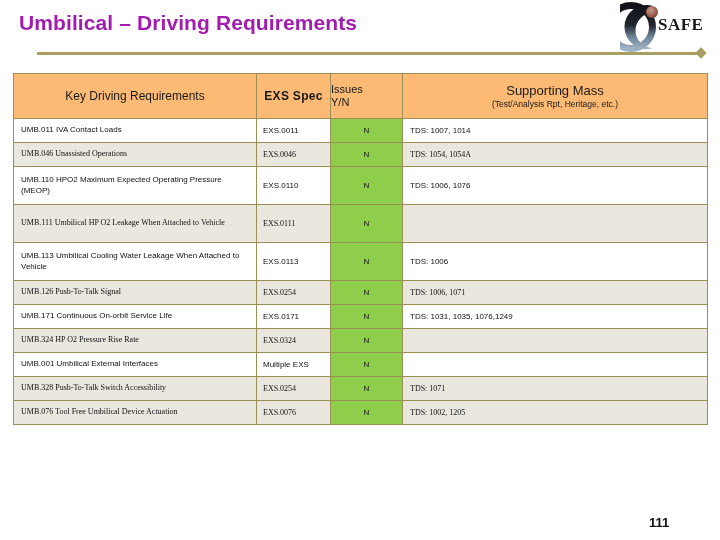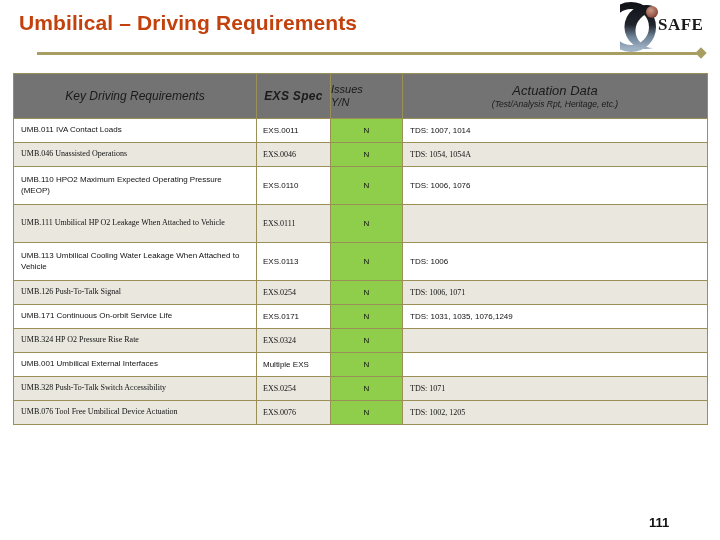--- a/index.html
+++ b/index.html
@@ -11,21 +11,21 @@
     position:relative;
   }
   .slide{position:relative;width:720px;height:540px;}
 
   
   .slide-title{
     position:absolute;
     left:19px;top:11px;
     font-size:21px;
     font-weight:bold;
-    color:#c2410c;
+    color:#a21caf;
     letter-spacing:0.1px;
     white-space:nowrap;
   }
   .divider{
     position:absolute;
     left:37px;top:52px;
     width:660px;height:3px;
     background:#a89e62;
   }
   .divider-cap{
@@ -51,26 +51,25 @@
     border-collapse:collapse;
     table-layout:fixed;
     font-size:8px;
   }
   .req-table td,.req-table th{
     border:1.5px solid #9a9055;
     padding:0;
     vertical-align:middle;
   }
   thead th{
-    background:#737373;
+    background:#fdba74;
     color:#1a1a1a;
     font-weight:normal;
     height:44px;
     padding:2px 4px;
-    font-style:italic;
   }
   th.c-key{font-size:12px;text-align:center;}
   th.c-exs{font-size:12px;font-weight:bold;text-align:center;letter-spacing:.3px;}
   th.c-iss{font-size:11px;text-align:left;line-height:1.15;}
   th.c-sup{text-align:center;line-height:1.2;}
   th.c-sup .sup-main{font-size:13px;display:block;}
   th.c-sup .sup-sub{font-size:8.5px;display:block;}
 
   tbody td{
     height:19px;
@@ -148,21 +147,21 @@
     </colgroup>
     <thead>
       <tr>
         <th class="c-key">Key Driving Requirements</th>
         <th class="c-exs">EXS Spec</th>
         <th class="c-iss">
           <span>Issues</span><br>
           <span>Y/N</span>
         </th>
         <th class="c-sup">
-          <span class="sup-main">Actuation Data</span>
+          <span class="sup-main">Supporting Mass</span>
           <span class="sup-sub">(Test/Analysis Rpt, Heritage, etc.)</span>
         </th>
       </tr>
     </thead>
     <tbody id="table-body">
         <tr class="norm">
           <td class="cell-req">UMB.011  IVA Contact Loads</td>
           <td class="cell-exs">EXS.0011</td>
           <td class="cell-iss">N</td>
           <td class="cell-sup">TDS: 1007, 1014</td>

